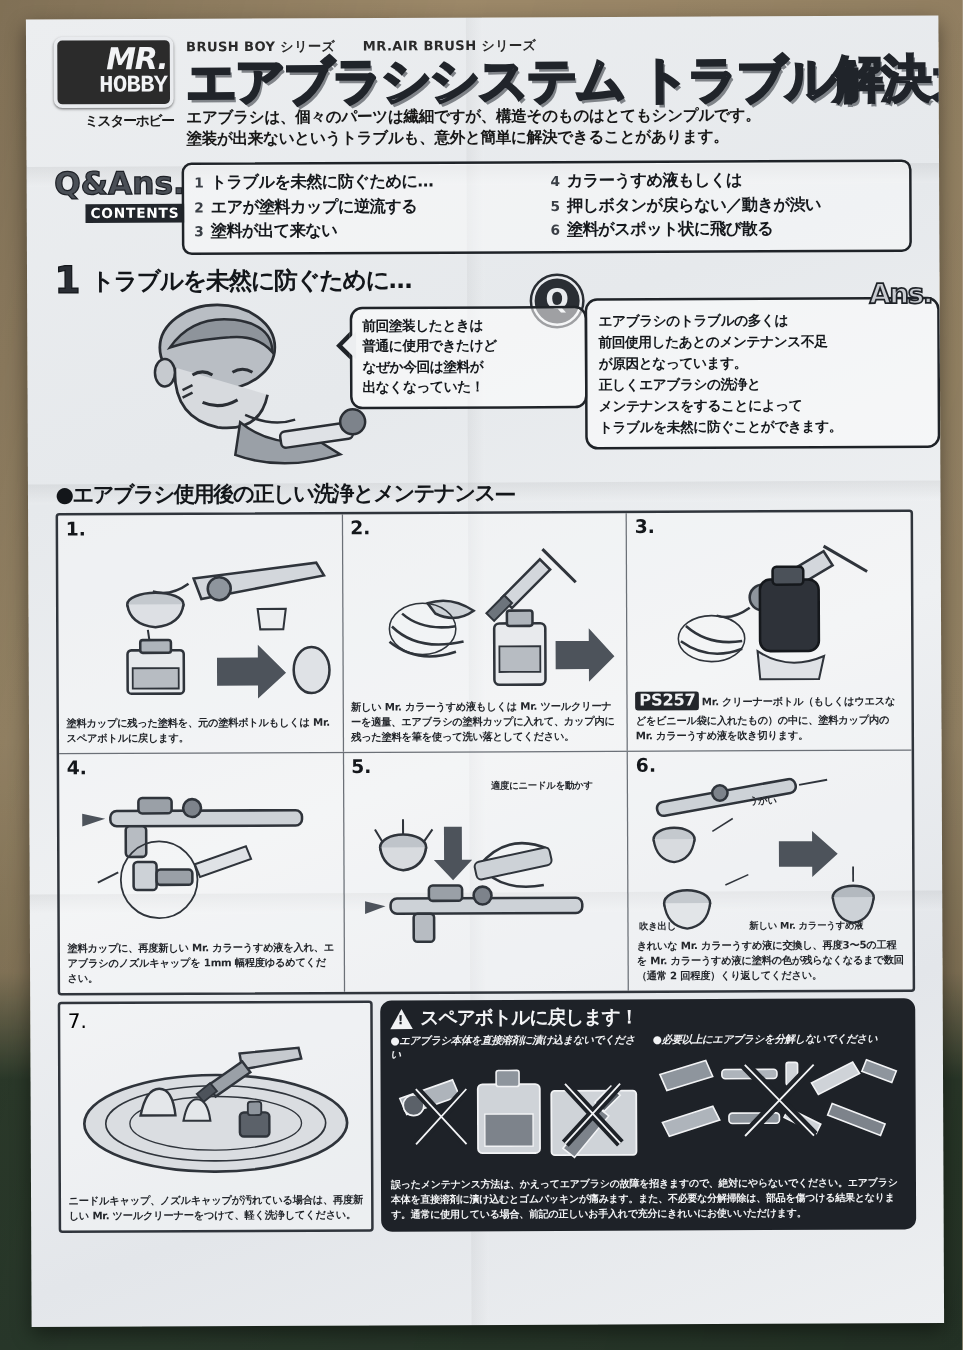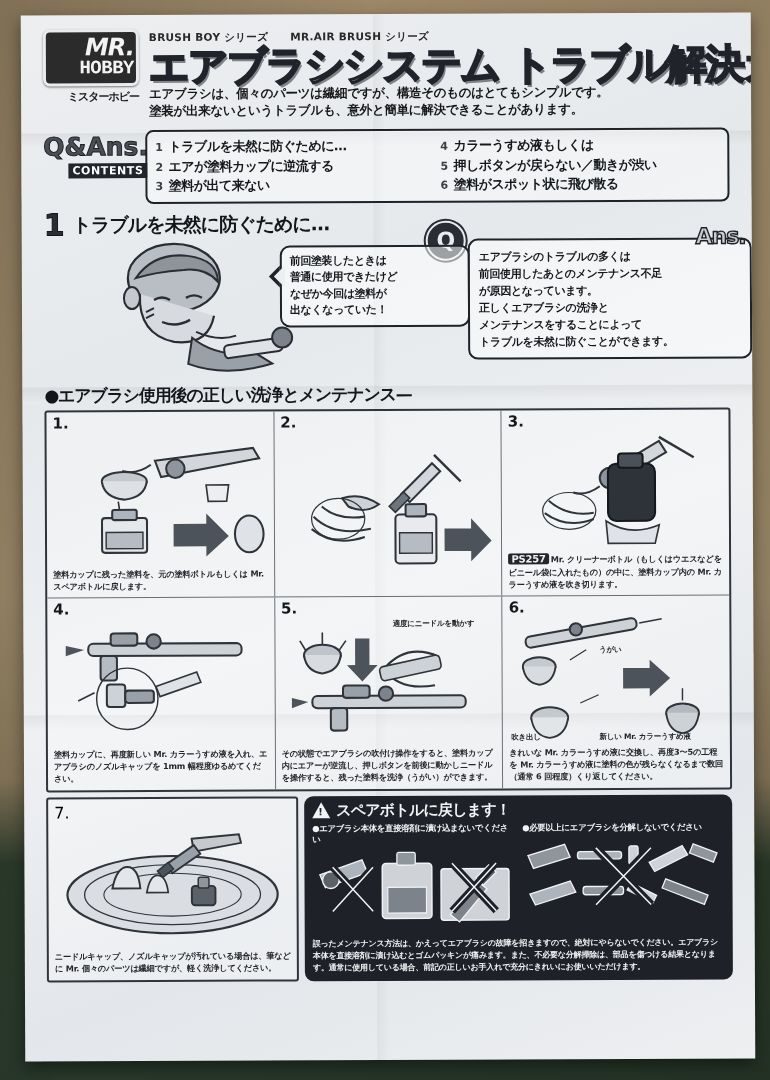--- a/index.html
+++ b/index.html
@@ -117,38 +117,38 @@
   .grid{margin-top:3px;border:2px solid #30353c;border-radius:3px;
     background:rgba(255,255,255,.32);}
   .grow{display:flex;border-bottom:1px solid #6b7077;}
   .grow:last-child{border-bottom:none;}
   .cell{flex:1;border-right:1px solid #6b7077;padding:4px 6px 5px;position:relative;min-height:154px;
     display:flex;flex-direction:column;}
   .cell:last-child{border-right:none;}
   .cell .sn{font-size:15px;font-weight:bold;color:#14171b;line-height:1;}
   .art{flex:1;position:relative;margin:2px 0 3px;}
   .cap{font-size:8.2px;color:#23262b;line-height:1.45;letter-spacing:-.2px;font-weight:bold;}
-  .pscode{background:#23262b;color:#f0f1f3;padding:0 3px;border-radius:2px;font-size:10px;
+  .pscode{background:#23262b;color:#f0f1f3;padding:0 3px;border-radius:2px;font-size:13px;
     font-weight:bold;margin-right:2px;}
   .minilabel{position:absolute;font-size:7.5px;font-weight:bold;color:#23262b;letter-spacing:-.2px;}
 
   
   .bottom{display:flex;gap:6px;margin-top:5px;align-items:stretch;}
   .step7{width:236px;flex:0 0 236px;border:2px solid #30353c;border-radius:3px;
     background:rgba(255,255,255,.32);padding:4px 6px 5px;display:flex;flex-direction:column;}
   .warn{flex:1;background:#1e2228;border-radius:9px;padding:5px 8px 7px;color:#f2f3f5;}
   .warn-title{display:flex;align-items:center;gap:6px;font-size:15px;font-weight:bold;
     letter-spacing:-.8px;}
   .tri{width:0;height:0;border-left:9px solid transparent;border-right:9px solid transparent;
     border-bottom:16px solid #f2f3f5;position:relative;}
   .tri:after{content:"!";position:absolute;left:-3px;top:4px;color:#1e2228;font-size:10px;
     font-weight:bold;}
   .warn-cols{display:flex;gap:8px;margin-top:3px;}
   .warn-col{flex:1;}
-  .warn-sub{font-size:8.4px;font-weight:bold;letter-spacing:-.3px;}
+  .warn-sub{font-size:8.4px;font-weight:bold;letter-spacing:-.3px;font-style:italic;}
   .warn-art-wrap{position:relative;height:88px;margin-top:2px;}
   .warn-note{margin-top:3px;font-size:8px;line-height:1.5;letter-spacing:-.2px;font-weight:bold;}
 </style>
 </head>
 <body>
 
 <div class="backdrop"></div>
 
 <div class="sheet">
   <div class="fold f1"></div>
@@ -293,20 +293,21 @@
               <path d="M40 52 q16 14 42 10" stroke="#2f343b" stroke-width="2" fill="none"></path>
               <path d="M32 62 q20 20 56 12" stroke="#2f343b" stroke-width="2" fill="none"></path>
               <path d="M30 74 q22 18 52 8" stroke="#2f343b" stroke-width="2" fill="none"></path>
               <ellipse cx="56" cy="64" rx="26" ry="20" fill="none" stroke="#2f343b" stroke-width="1.2"></ellipse>
               <rect x="112" y="60" width="40" height="48" rx="4" fill="#e8eaed" stroke="#2f343b" stroke-width="2"></rect>
               <rect x="122" y="50" width="20" height="12" rx="2" fill="#aeb4bb" stroke="#2f343b" stroke-width="2"></rect>
               <rect x="116" y="78" width="32" height="20" fill="#b7bcc2" stroke="#2f343b" stroke-width="1.4"></rect>
               <polygon points="160,74 186,74 186,64 206,86 186,106 186,96 160,96" fill="#4d535b"></polygon>
             </svg>
           </div>
+          <div class="cap">新しい Mr. カラーうすめ液もしくは Mr. ツールクリーナーを適量、エアブラシの塗料カップに入れて、カップ内に残った塗料を筆を使って洗い落としてください。</div>
         </div>
 
         <div class="cell">
           <div class="sn">3.</div>
           <div class="art">
             <svg viewBox="0 0 210 112" width="100%" height="100%" preserveAspectRatio="xMidYMid meet">
               <path d="M148 4 L182 24" stroke="#2f343b" stroke-width="2.4"></path>
               <path d="M104 34 l44 -26 l7 11 l-44 26 z" fill="#d3d7dc" stroke="#2f343b" stroke-width="2"></path>
               <circle cx="100" cy="44" r="10" fill="#8e959d" stroke="#2f343b" stroke-width="2"></circle>
               <path d="M90 52 q-14 10 -26 6" stroke="#2f343b" stroke-width="2" fill="none"></path>
@@ -355,46 +356,45 @@
               <path d="M100 48 q22 -26 54 -12" stroke="#2f343b" stroke-width="2" fill="none"></path>
               <path d="M100 48 q16 22 50 16" stroke="#2f343b" stroke-width="2" fill="none"></path>
               <rect x="96" y="40" width="60" height="14" rx="4" fill="#cdd2d7" stroke="#2f343b" stroke-width="1.6" transform="rotate(-12 126 47)"></rect>
               <rect x="30" y="74" width="150" height="12" rx="5" fill="#cdd2d7" stroke="#2f343b" stroke-width="2"></rect>
               <rect x="60" y="64" width="26" height="12" rx="3" fill="#9aa0a7" stroke="#2f343b" stroke-width="2"></rect>
               <circle cx="102" cy="72" r="7" fill="#7d838b" stroke="#2f343b" stroke-width="2"></circle>
               <rect x="48" y="86" width="16" height="22" rx="3" fill="#b7bcc2" stroke="#2f343b" stroke-width="2"></rect>
               <path d="M26 80 l-16 -4 l0 10 z" fill="#4d535b"></path>
             </svg>
           </div>
-          <div class="cap">その状態でエアブラシの吹付け操作をすると、塗料カップ内にエアーが逆流し、押しボタンを前後に動かしニードルを操作すると、残った塗料を洗浄（うがい）ができます。</div>
         </div>
 
         <div class="cell">
           <div class="sn">6.</div>
           <div class="art">
-            <div class="minilabel" style="left:42%;top:28px">うがい</div>
+            <div class="minilabel" style="left:42%;top:14px">うがい</div>
             <div class="minilabel" style="left:2px;bottom:2px">吹き出し</div>
             <div class="minilabel" style="left:42%;bottom:2px">新しい Mr. カラーうすめ液</div>
             <svg viewBox="0 0 210 120" width="100%" height="100%" preserveAspectRatio="xMidYMid meet">
               <rect x="16" y="8" width="110" height="11" rx="5" fill="#cdd2d7" stroke="#2f343b" stroke-width="2" transform="rotate(-10 71 13)"></rect>
               <circle cx="66" cy="10" r="6" fill="#7d838b" stroke="#2f343b" stroke-width="2"></circle>
               <path d="M128 4 l22 -4" stroke="#2f343b" stroke-width="1.4"></path>
               <ellipse cx="30" cy="46" rx="16" ry="9" fill="#c4c9ce" stroke="#2f343b" stroke-width="2"></ellipse>
               <path d="M14 46 q2 16 16 18 q14 -2 16 -18" fill="#d8dbdf" stroke="#2f343b" stroke-width="1.8"></path>
               <path d="M60 40 l16 -10" stroke="#2f343b" stroke-width="1.2"></path>
               <polygon points="112,48 138,48 138,40 158,58 138,76 138,68 112,68" fill="#4d535b"></polygon>
               <ellipse cx="40" cy="96" rx="18" ry="10" fill="#c4c9ce" stroke="#2f343b" stroke-width="2"></ellipse>
               <path d="M22 96 q2 18 18 20 q16 -2 18 -20" fill="#e2e5e8" stroke="#2f343b" stroke-width="1.8"></path>
               <ellipse cx="170" cy="92" rx="16" ry="9" fill="#b3b9bf" stroke="#2f343b" stroke-width="2"></ellipse>
               <path d="M154 92 q2 18 16 20 q14 -2 16 -20" fill="#cdd2d7" stroke="#2f343b" stroke-width="1.8"></path>
               <path d="M170 80 l0 -12" stroke="#2f343b" stroke-width="1.4"></path>
               <path d="M70 82 l18 -8" stroke="#2f343b" stroke-width="1.2"></path>
             </svg>
           </div>
-          <div class="cap">きれいな Mr. カラーうすめ液に交換し、再度3〜5の工程を Mr. カラーうすめ液に塗料の色が残らなくなるまで数回（通常 6 回程度）くり返してください。</div>
+          <div class="cap">きれいな Mr. カラーうすめ液に交換し、再度3〜5の工程を Mr. カラーうすめ液に塗料の色が残らなくなるまで数回（通常 2 回程度）くり返してください。</div>
         </div>
       </div>
     </div>
 
     <div class="bottom">
 
       <div class="step7">
         <div class="sn">7.</div>
         <div class="art" style="min-height:96px">
           <svg viewBox="0 0 220 100" width="100%" height="100%" preserveAspectRatio="xMidYMid meet">
@@ -403,21 +403,21 @@
             <ellipse cx="110" cy="58" rx="64" ry="20" fill="none" stroke="#2f343b" stroke-width="1"></ellipse>
             <path d="M128 6 l44 -4 l2 8 l-44 8 z" fill="#c6cacf" stroke="#2f343b" stroke-width="1.8"></path>
             <path d="M104 30 l26 -18 l6 8 l-26 18 z" fill="#9aa0a7" stroke="#2f343b" stroke-width="1.8"></path>
             <path d="M96 36 l10 -8 l5 6 l-10 8 z" fill="#4d535b" stroke="#2f343b" stroke-width="1.4"></path>
             <path d="M54 52 q4 -20 14 -20 q10 0 12 20 z" fill="#e4e7ea" stroke="#2f343b" stroke-width="1.8"></path>
             <path d="M86 56 q3 -16 10 -16 q8 0 10 16 z" fill="#e4e7ea" stroke="#2f343b" stroke-width="1.6"></path>
             <rect x="128" y="50" width="22" height="18" rx="3" fill="#5b6169" stroke="#2f343b" stroke-width="1.8"></rect>
             <rect x="134" y="42" width="10" height="10" rx="2" fill="#8e959d" stroke="#2f343b" stroke-width="1.4"></rect>
           </svg>
         </div>
-        <div class="cap">ニードルキャップ、ノズルキャップが汚れている場合は、筆などに Mr. 個々のパーツは繊細ですが、軽く洗浄してください。</div>
+        <div class="cap">ニードルキャップ、ノズルキャップが汚れている場合は、再度新しい Mr. ツールクリーナーをつけて、軽く洗浄してください。</div>
       </div>
 
       <div class="warn">
         <div class="warn-title">
           <span class="tri"></span>
           <span>スペアボトルに戻します！</span>
         </div>
         <div class="warn-cols">
           <div class="warn-col">
             <div class="warn-sub">●エアブラシ本体を直接溶剤に漬け込まないでください</div>

